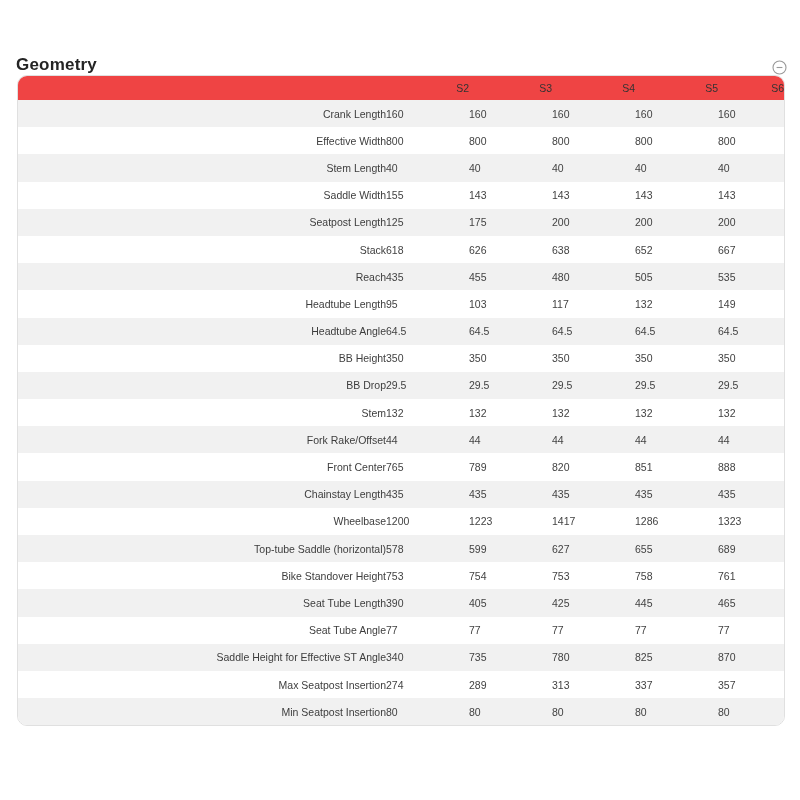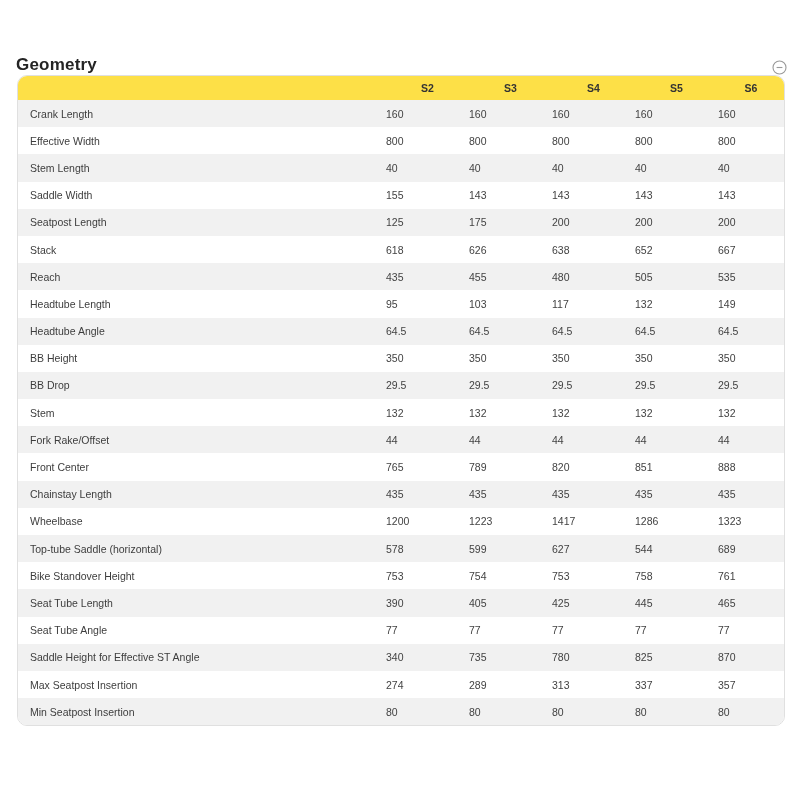--- a/index.html
+++ b/index.html
@@ -43,40 +43,41 @@
   table {
     width: 100%;
     border-collapse: collapse;
     table-layout: fixed;
   }
   col.c-label { width: 368px; }
   col.c-val   { width: 83px; }
   col.c-last  { width: auto; }
   thead th {
     height: 24px;
-    text-align: center;
+    text-align: right;
     vertical-align: middle;
     font-size: 10.5px;
-    font-weight: bold;
+    font-weight: normal;
     color: #333333;
     padding: 0;
-    background: #fde047;
+    background: #ef4444;
   }
   tbody td {
     height: 27.2px;
     vertical-align: middle;
     font-size: 10.5px;
     color: #424242;
     padding: 0;
     white-space: nowrap;
     overflow: hidden;
   }
   tbody td.label {
     padding-left: 12px;
     color: #3d3d3d;
+    text-align: right;
   }
   tbody tr:nth-child(odd) { background: #f1f1f1; }
   tbody tr:nth-child(even) { background: #ffffff; }
 </style>
 </head>
 <body>
 
 <div class="section-header">
   <div class="section-title">Geometry</div>
   <button class="collapse-btn">
@@ -234,21 +235,21 @@
           <td>1223</td>
           <td>1417</td>
           <td>1286</td>
           <td>1323</td>
         </tr>
         <tr>
           <td class="label">Top-tube Saddle (horizontal)</td>
           <td>578</td>
           <td>599</td>
           <td>627</td>
-          <td>544</td>
+          <td>655</td>
           <td>689</td>
         </tr>
         <tr>
           <td class="label">Bike Standover Height</td>
           <td>753</td>
           <td>754</td>
           <td>753</td>
           <td>758</td>
           <td>761</td>
         </tr>

